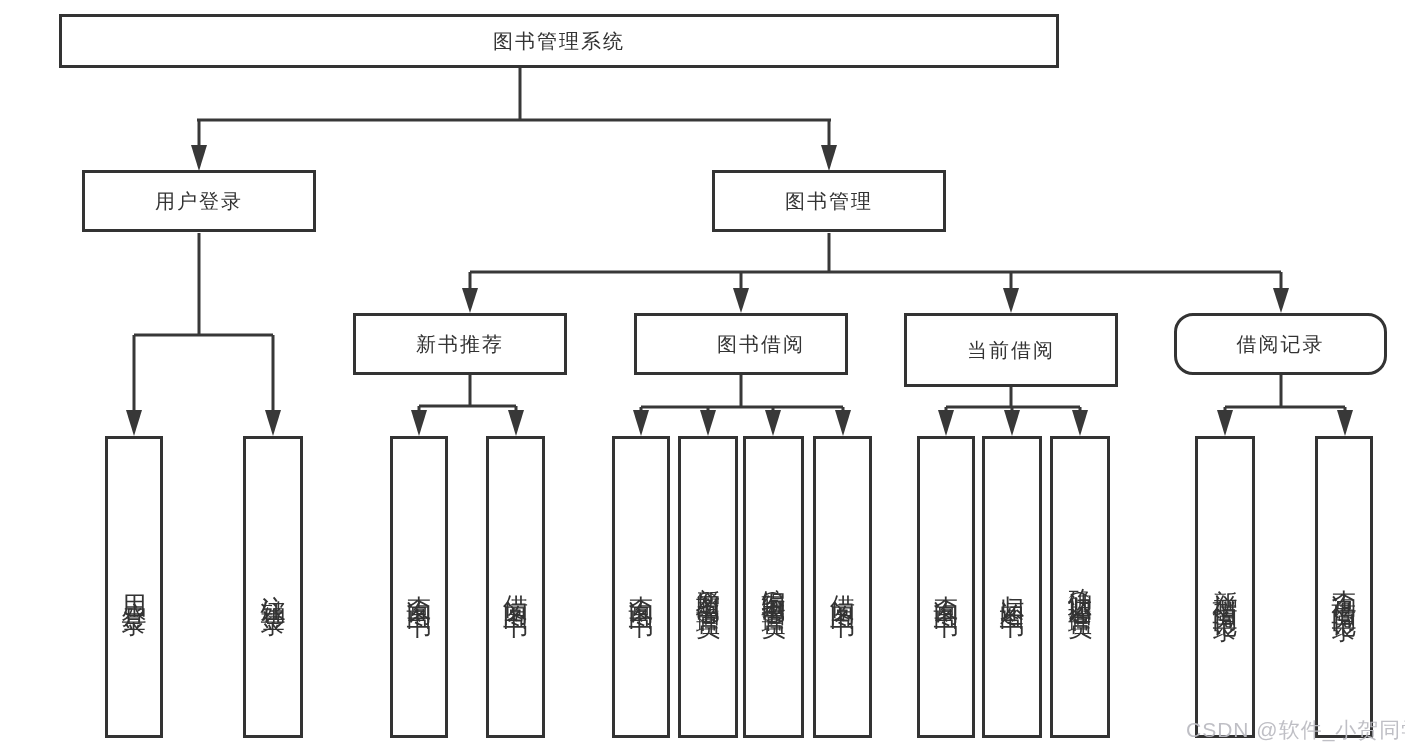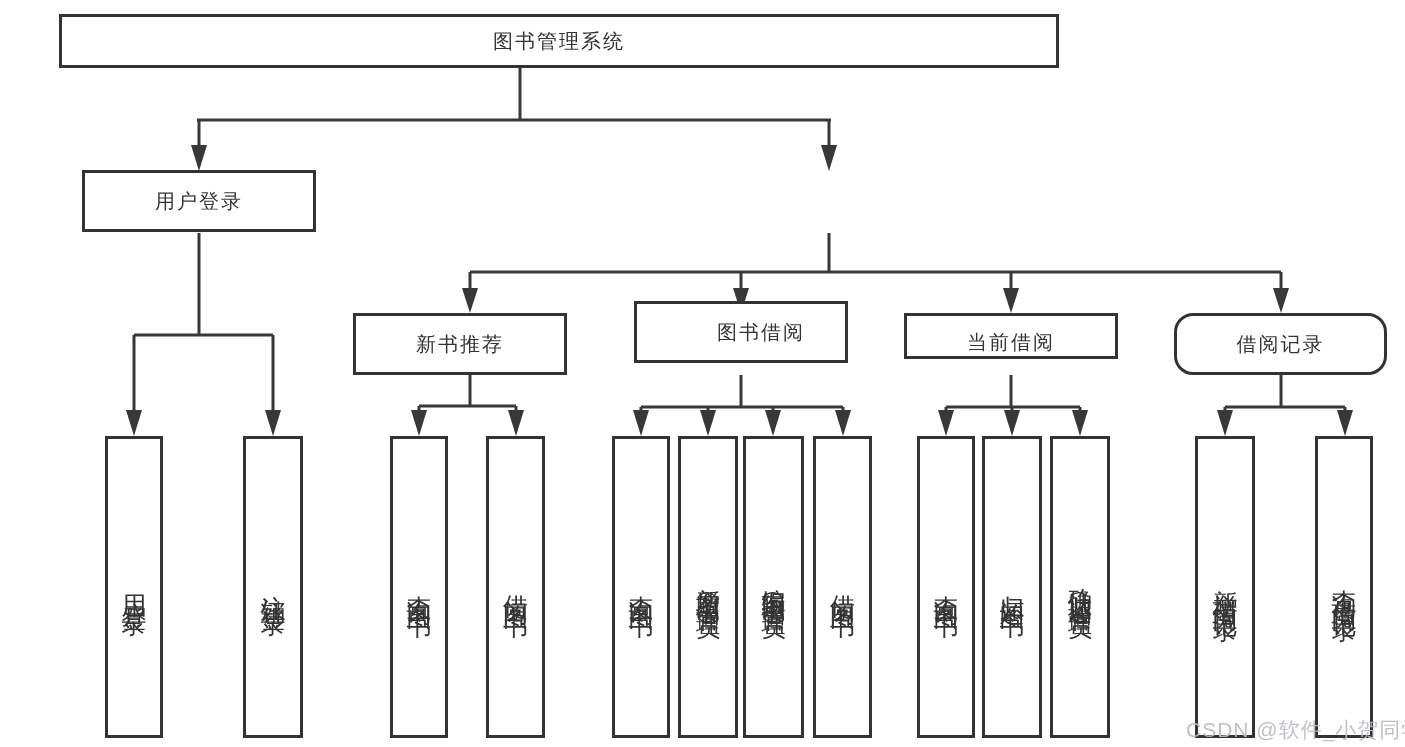--- a/index.html
+++ b/index.html
@@ -105,28 +105,31 @@
     </g>
   </svg>
 
   <div class="node" style="left:20px; top:14px; width:1000px; height:54px;margin-left:39px;">
     <span class="hlabel">图书管理系统</span>
   </div>
 
   <div class="node" style="left:82px; top:170px; width:234px; height:62px;">
     <span class="hlabel">用户登录</span>
   </div>
+  <div class="node" style="left:712px; top:170px; width:234px; height:62px;">
+    <span class="hlabel">图书管理</span>
+  </div>
 
   <div class="node" style="left:353px; top:313px; width:214px; height:62px;">
     <span class="hlabel">新书推荐</span>
   </div>
-  <div class="node" style="left:634px; top:301px; width:214px; height:62px;padding-left:40px;">
+  <div class="node" style="left:634px; top:313px; width:214px; height:62px;padding-left:40px;">
     <span class="hlabel">图书借阅</span>
   </div>
-  <div class="node" style="left:904px; top:313px; width:214px; height:46px;align-items:flex-end;">
+  <div class="node" style="left:904px; top:313px; width:214px; height:74px;">
     <span class="hlabel">当前借阅</span>
   </div>
   <div class="node" style="left:1174px; top:313px; width:213px; height:62px;border-radius:19px;">
     <span class="hlabel">借阅记录</span>
   </div>
 
   <div class="node vnode" style="left:105px; top:436px; width:58px; height:302px;">
     <span class="vlabel">用户登录</span>
   </div>
   <div class="node vnode" style="left:243px; top:436px; width:60px; height:302px;">

